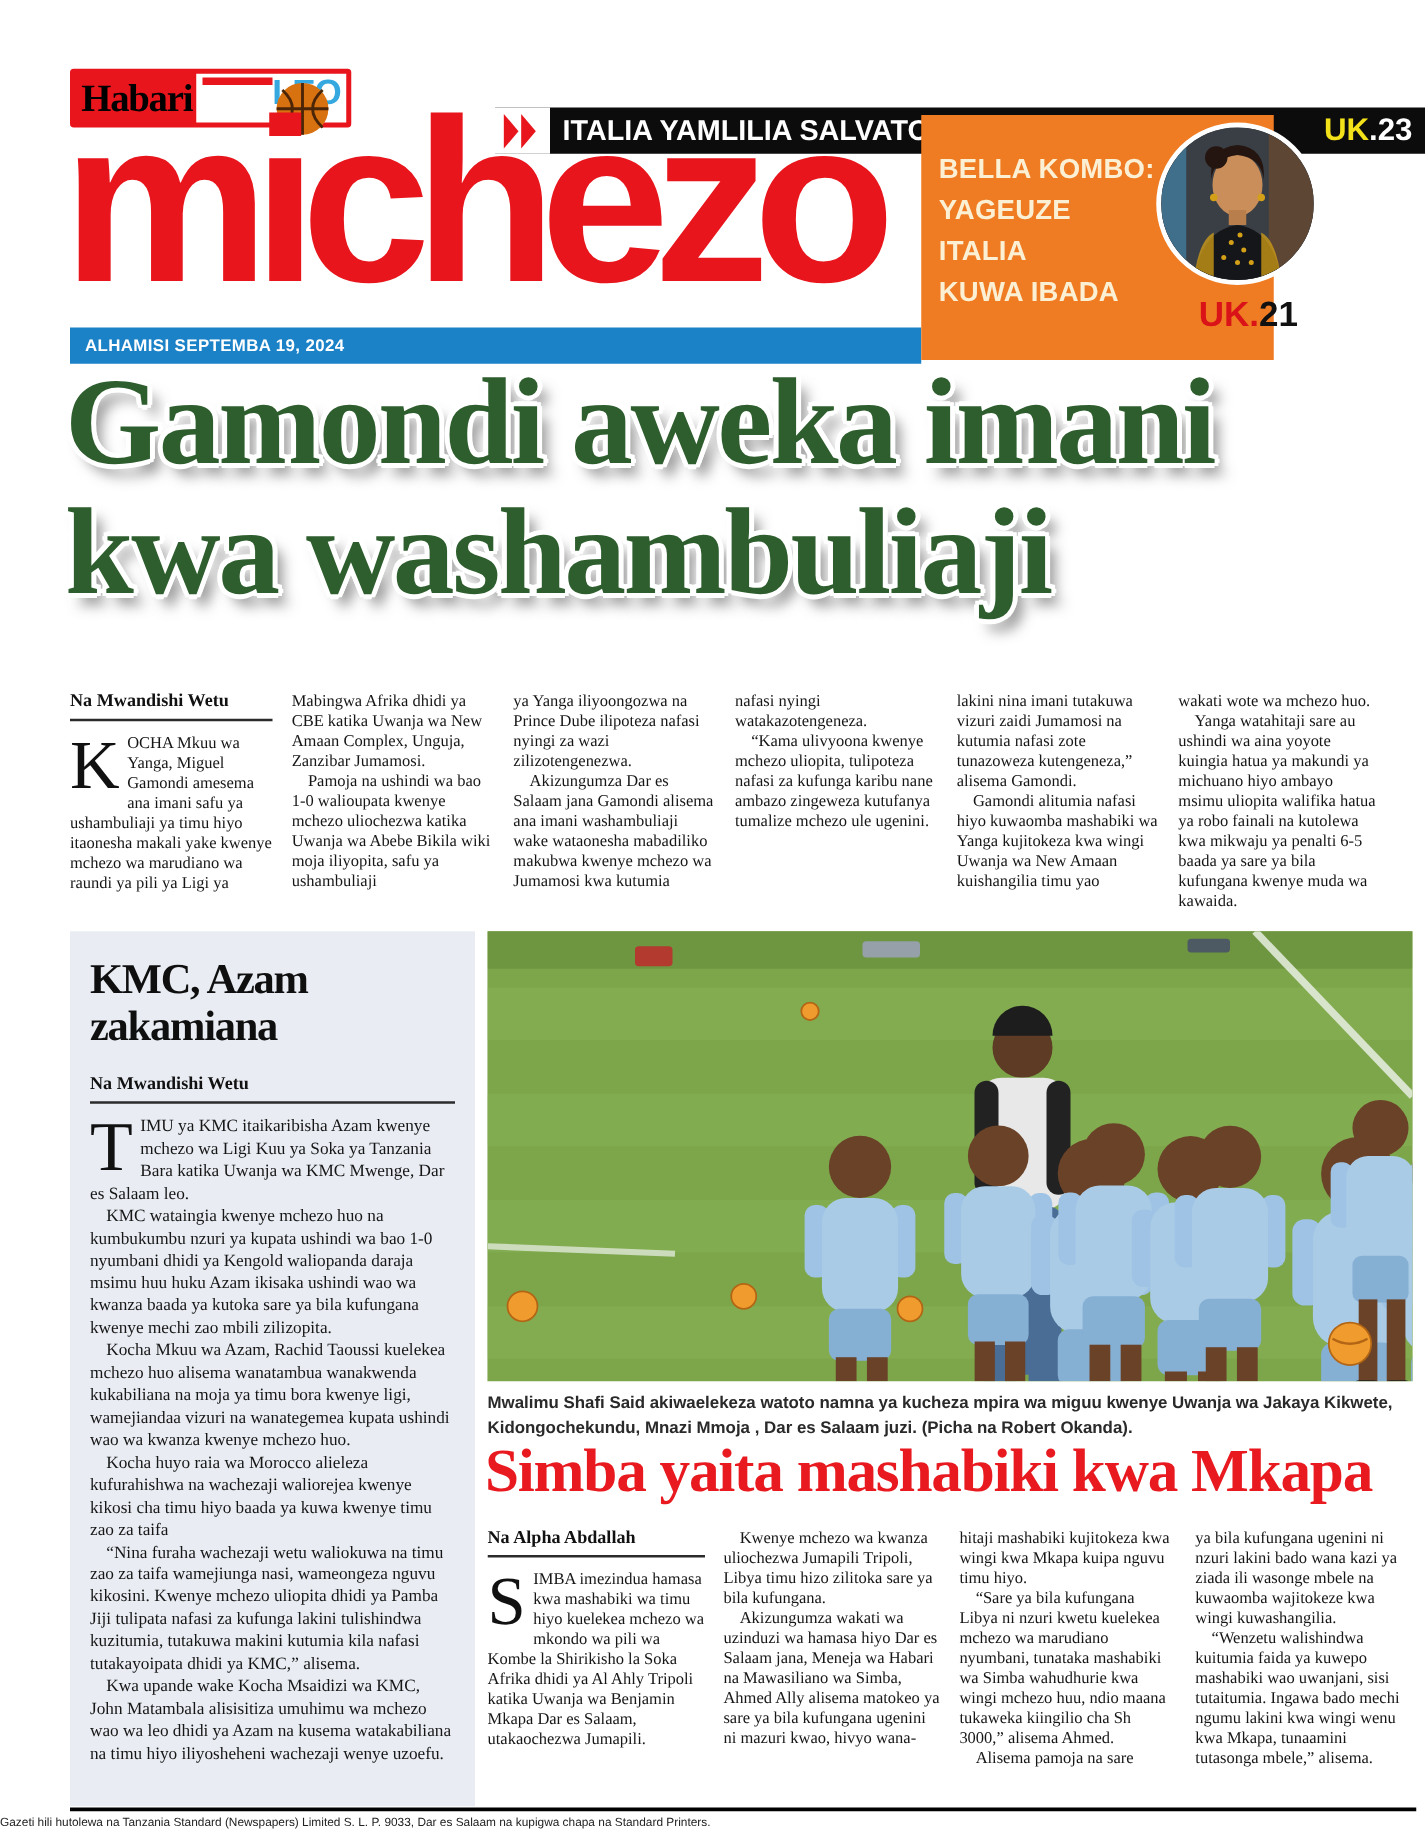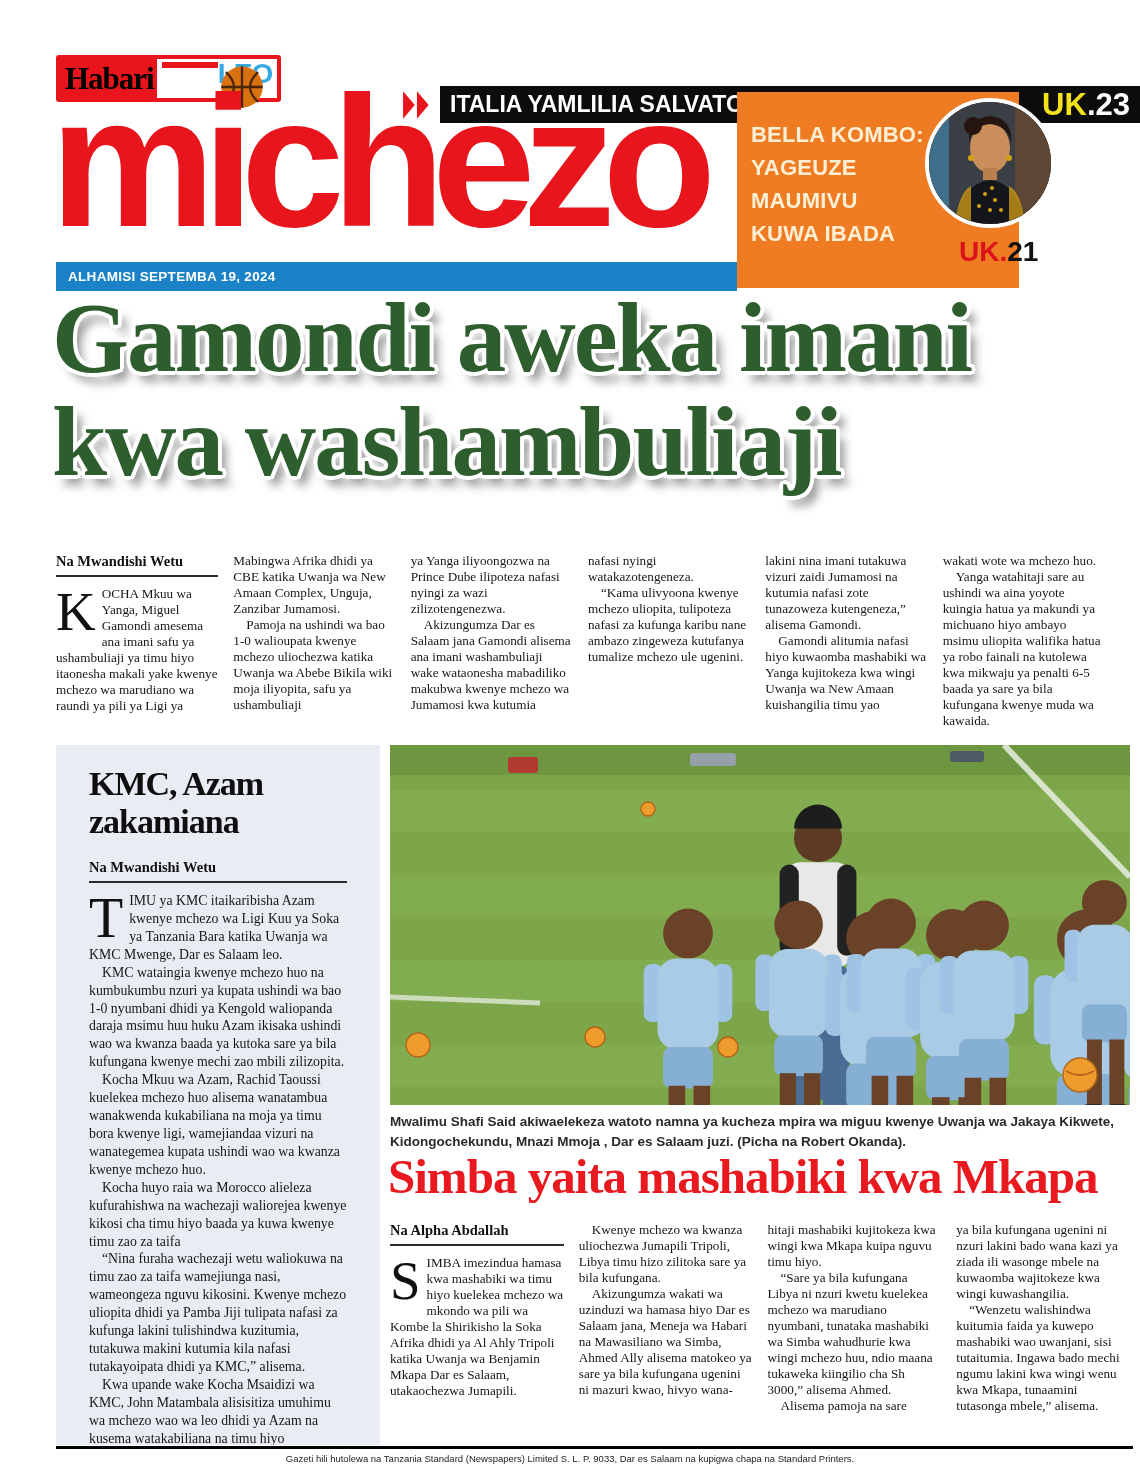--- a/index.html
+++ b/index.html
@@ -23,21 +23,21 @@
   .date-bar{position:absolute;left:56px;top:262px;width:681px;height:29px;background:#1b82c8;
          color:#fff;font-family:"Liberation Sans",sans-serif;font-weight:bold;font-size:13.5px;
          display:flex;align-items:center;padding-left:12px;box-sizing:border-box;letter-spacing:.3px;}
 
   
   .top-banner{position:absolute;left:396px;top:55px;width:744px;height:37px;background:#0c0c0c;
          display:flex;align-items:center;margin-top:31px;}
   .chev-box{background:#fff;height:37px;width:44px;display:flex;align-items:center;justify-content:center;}
   .banner-text{color:#fff;font-family:"Liberation Sans",sans-serif;font-weight:bold;font-size:23px;
          margin-left:10px;flex:1;white-space:nowrap;}
-  .banner-ref{font-family:"Liberation Sans",sans-serif;font-weight:bold;font-size:31px;margin-right:10px;white-space:nowrap;}
+  .banner-ref{font-family:"Liberation Sans",sans-serif;font-weight:bold;font-size:25px;margin-right:10px;white-space:nowrap;}
   .ref-uk{color:#f3e11a;}.ref-n{color:#fff;}
 
   
   .promo{position:absolute;left:737px;top:92px;width:282px;height:196px;background:#ef7c23;}
   .promo-lines{position:absolute;left:14px;top:26px;}
   .promo-line{display:block;color:#fcf0d4;font-family:"Liberation Sans",sans-serif;font-weight:bold;
          font-size:22px;line-height:1.5;letter-spacing:.2px;}
   .promo-photo{position:absolute;left:188px;top:6px;width:130px;height:130px;border-radius:50%;
          border:4px solid #fff;overflow:hidden;box-sizing:border-box;background:#33383d;}
   .promo-ref{position:absolute;left:222px;top:144px;font-family:"Liberation Sans",sans-serif;
@@ -56,42 +56,42 @@
   .body-text p{margin:0;font-size:13.2px;line-height:1.21;color:#161616;}
   .indent{text-indent:13px;}
   .byline{font-weight:bold;font-size:14.5px;color:#111;border-bottom:2px solid #2b2b2b;
          padding-bottom:5px;margin-bottom:9px;}
   .dropcap{float:left;font-size:55px;line-height:.8;padding:4px 6px 0 0;color:#111;}
   .main-cols{position:absolute;left:56px;top:553px;width:1049px;height:192px;display:grid;
          grid-template-columns:repeat(6,1fr);column-gap:15px;overflow:hidden;}
 
   
   .kmc-box{position:absolute;left:56px;top:745px;width:324px;height:700px;background:#e9edf3;
-         box-sizing:border-box;padding:14px 33px;overflow:hidden;}
+         box-sizing:border-box;padding:14px 16px;overflow:hidden;}
   .kmc-head{margin:6px 0 0;font-size:34px;font-weight:bold;color:#0f0f0f;letter-spacing:-1px;}
   .kmc-byline{margin-top:18px;}
   .kmc-box p{font-size:13.8px;line-height:1.3;}
   .kmc-box .dropcap{font-size:56px;}
 
   
   .photo-wrap{position:absolute;left:390px;top:745px;width:740px;height:360px;overflow:hidden;background:#7da64b;}
   .caption{position:absolute;left:390px;top:1112px;width:742px;
          font-family:"Liberation Sans",sans-serif;font-weight:bold;font-size:13.5px;
          line-height:1.5;color:#2a2a2a;}
 
   
   .simba-head{position:absolute;left:388px;top:1148px;width:748px;margin:0;
          font-family:"Liberation Serif",serif;font-weight:bold;font-size:49px;color:#e8191f;
          letter-spacing:-1px;}
   .simba-cols{position:absolute;left:390px;top:1222px;width:740px;height:218px;display:grid;
          grid-template-columns:repeat(4,1fr);column-gap:15px;overflow:hidden;}
 
   
   .footer-rule{position:absolute;left:56px;top:1446px;width:1077px;border-top:3px solid #000;}
-  .footer-text{position:absolute;left:0;top:1453px;width:1140px;text-align:center;
+  .footer-text{position:absolute;left:0;top:1453px;width:1140px;text-align:left;
          font-family:"Liberation Sans",sans-serif;font-size:9.5px;color:#222;}
 </style>
 </head>
 <body>
 
 <div class="page">
 
   <div class="brand">
     <span class="brand-habari">Habari</span>
     <span class="brand-leo-panel">
@@ -119,21 +119,21 @@
       </svg>
     </span>
     <span class="banner-text">ITALIA YAMLILIA SALVATORE ‘TOTO’ SCHILLACI</span>
     <span class="banner-ref"><span class="ref-uk">UK</span><span class="ref-n">.23</span></span>
   </div>
 
   <div class="promo">
     <div class="promo-lines">
       <span class="promo-line">BELLA KOMBO:</span>
       <span class="promo-line">YAGEUZE</span>
-      <span class="promo-line">MAUMIVU</span>
+      <span class="promo-line">ITALIA</span>
       <span class="promo-line">KUWA IBADA</span>
     </div>
     <div class="promo-photo">
       <svg viewBox="0 0 122 122" width="122" height="122">
         <rect width="122" height="122" fill="#3a3f45"></rect>
         <rect x="86" y="0" width="36" height="122" fill="#5d4634"></rect>
         <rect x="0" y="0" width="20" height="122" fill="#3f6f8a"></rect>
         <ellipse cx="61" cy="46" rx="20" ry="25" fill="#c98e5a"></ellipse>
         <path d="M40 42 Q38 16 61 14 Q84 16 82 42 Q80 24 61 22 Q42 24 40 42 Z" fill="#241510"></path>
         <circle cx="44" cy="24" r="9" fill="#241510"></circle>

